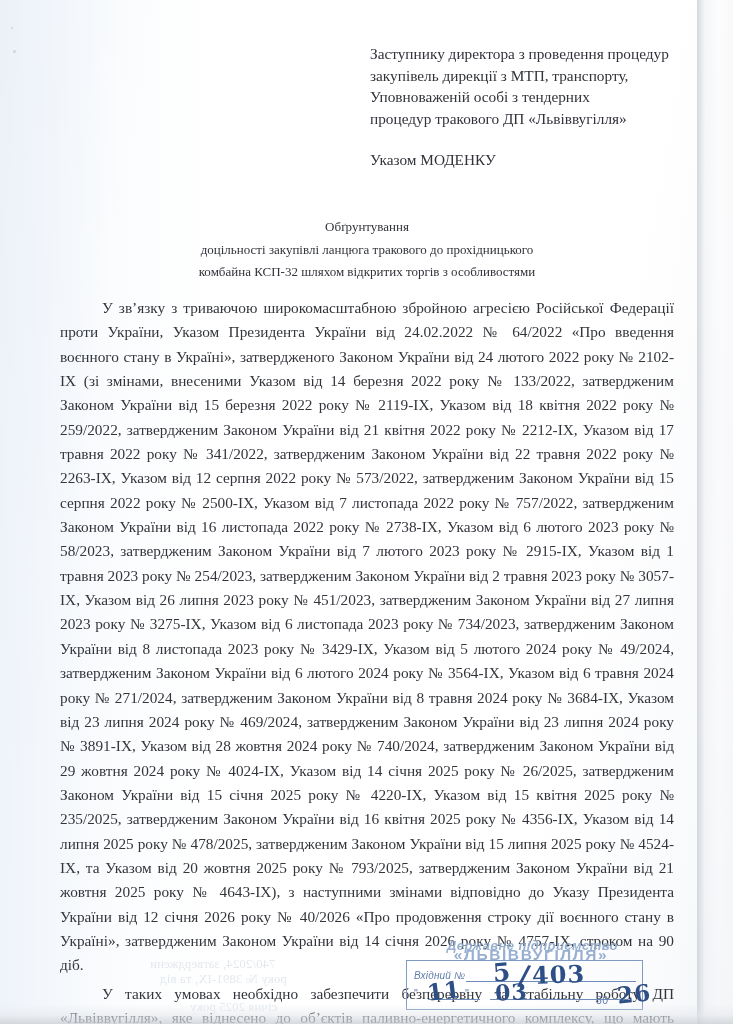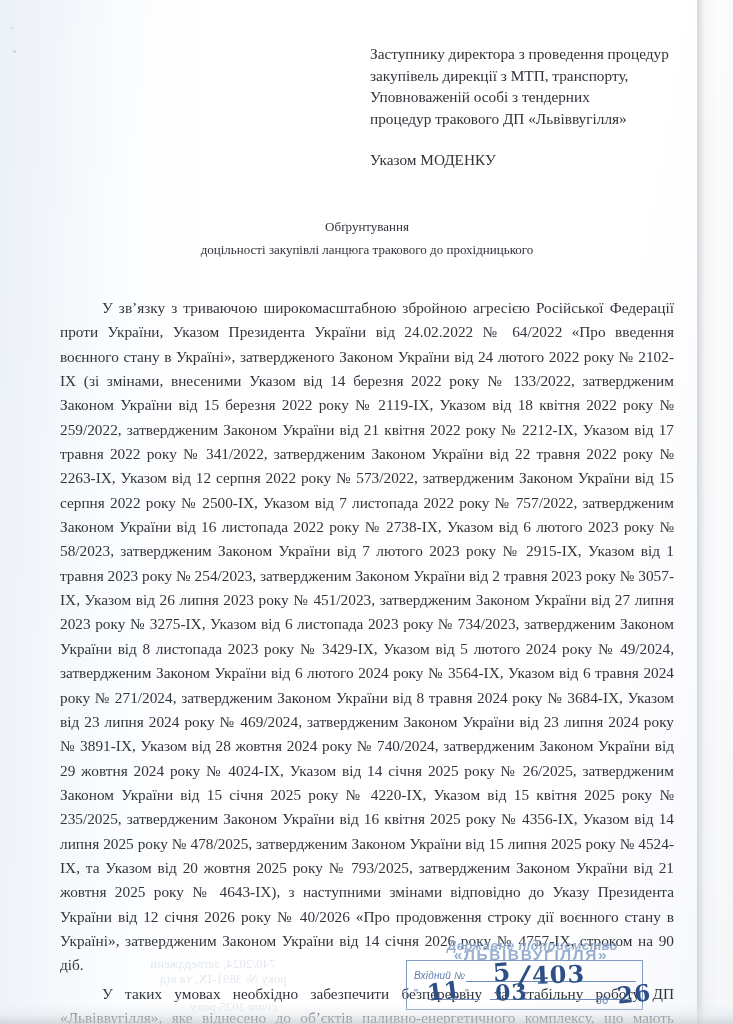--- a/index.html
+++ b/index.html
@@ -257,20 +257,21 @@
     <div>Заступнику директора з проведення процедур</div>
     <div>закупівель дирекції з МТП, транспорту,</div>
     <div>Уповноваженій особі з тендерних</div>
     <div>процедур тракового ДП «Львіввугілля»</div>
     <div class="who">Указом МОДЕНКУ</div>
   </div>
 
   <div class="title-block">
     <span class="t-head">Обґрунтування</span>
     <span class="t-line">доцільності закупівлі ланцюга тракового до прохідницького</span>
+    <span class="t-line">комбайна КСП-32  шляхом відкритих торгів з особливостями</span>
   </div>
 
   <div class="body">
     <p>У зв’язку з триваючою широкомасштабною збройною агресією Російської Федерації проти України, Указом Президента України від 24.02.2022 № 64/2022 «Про введення воєнного стану в Україні», затвердженого Законом України від 24 лютого 2022 року № 2102-IX (зі змінами, внесеними Указом від 14 березня 2022 року № 133/2022, затвердженим Законом України від 15 березня 2022 року № 2119-IX, Указом від 18 квітня 2022 року № 259/2022, затвердженим Законом України від 21 квітня 2022 року № 2212-IX, Указом від 17 травня 2022 року № 341/2022, затвердженим Законом України від 22 травня 2022 року № 2263-IX, Указом від 12 серпня 2022 року № 573/2022, затвердженим Законом України від 15 серпня 2022 року № 2500-IX, Указом від 7 листопада 2022 року № 757/2022, затвердженим Законом України від 16 листопада 2022 року № 2738-IX, Указом від 6 лютого 2023 року № 58/2023, затвердженим Законом України від 7 лютого 2023 року № 2915-IX, Указом від 1 травня 2023 року № 254/2023, затвердженим Законом України від 2 травня 2023 року № 3057-IX, Указом від 26 липня 2023 року № 451/2023, затвердженим Законом України від 27 липня 2023 року № 3275-IX, Указом від 6 листопада 2023 року № 734/2023, затвердженим Законом України від 8 листопада 2023 року № 3429-IX, Указом від 5 лютого 2024 року № 49/2024, затвердженим Законом України від 6 лютого 2024 року № 3564-IX, Указом від 6 травня 2024 року № 271/2024, затвердженим Законом України від 8 травня 2024 року № 3684-IX, Указом від 23 липня 2024 року № 469/2024, затвердженим Законом України від 23 липня 2024 року № 3891-IX, Указом від 28 жовтня 2024 року № 740/2024, затвердженим Законом України від 29 жовтня 2024 року № 4024-IX, Указом від 14 січня 2025 року № 26/2025, затвердженим Законом України від 15 січня 2025 року № 4220-IX, Указом від 15 квітня 2025 року № 235/2025, затвердженим Законом України від 16 квітня 2025 року № 4356-IX, Указом від 14 липня 2025 року № 478/2025, затвердженим Законом України від 15 липня 2025 року № 4524-IX, та Указом від 20 жовтня 2025 року № 793/2025, затвердженим Законом України від 21 жовтня 2025 року № 4643-IX), з наступними змінами відповідно до Указу Президента України від 12 січня 2026 року № 40/2026 «Про продовження строку дії воєнного стану в Україні», затвердженим Законом України від 14 січня 2026 року № 4757-IX, строком на 90 діб.</p>
     <p class="last">У таких умовах необхідно забезпечити безперервну та стабільну роботу ДП «Львіввугілля», яке віднесено до об’єктів паливно-енергетичного комплексу, що мають стратегічне значення для економіки і безпеки держави, для чого необхідно</p>
   </div>
 
   <div class="stamp-org-small">Державне підприємство</div>
   <div class="stamp-org-big">«ЛЬВІВВУГІЛЛЯ»</div>
 

